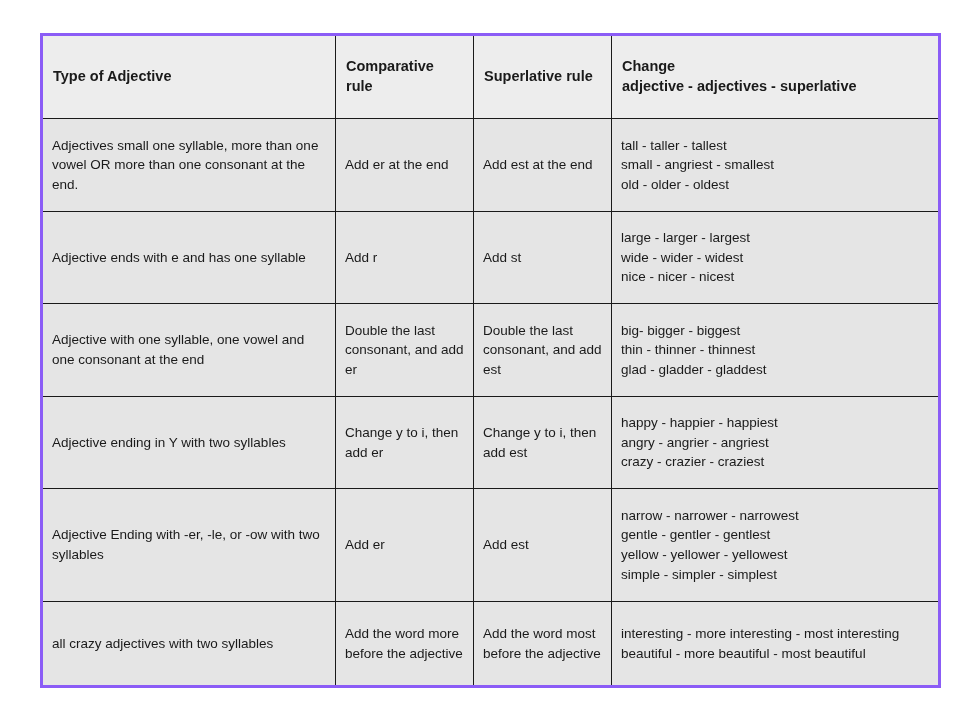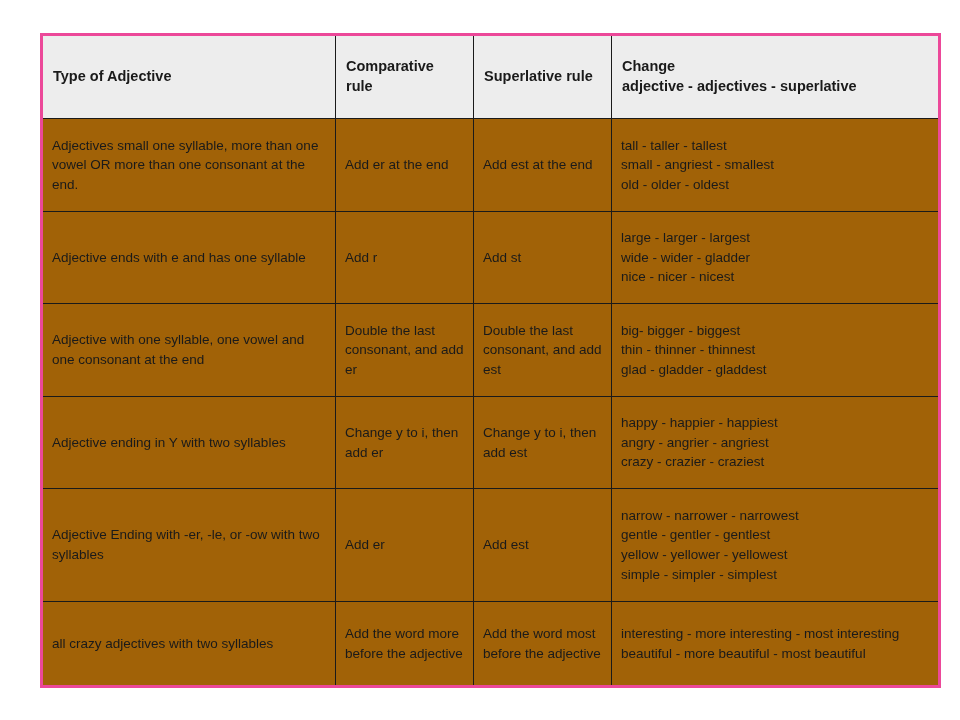--- a/index.html
+++ b/index.html
@@ -19,22 +19,22 @@
     height: 720px;
     background: #ffffff;
   }
   #grammar-table {
     position: absolute;
     left: 40px;
     top: 33px;
     width: 898px;
     border-collapse: collapse;
     table-layout: fixed;
-    background: #a16207;
-    border: 3px solid #ec4899;
+    background: #e5e5e5;
+    border: 3px solid #8b5cf6;
   }
   #grammar-table col.c-type  { width: 294px; }
   #grammar-table col.c-comp  { width: 138px; }
   #grammar-table col.c-sup   { width: 138px; }
   #grammar-table col.c-ex    { width: 328px; }
 
   #grammar-table th,
   #grammar-table td {
     border: 1.5px solid #1a1a1a;
     vertical-align: middle;
@@ -110,21 +110,21 @@
             <span class="ex-line">small - angriest - smallest</span>
             <span class="ex-line">old - older - oldest</span>
           </td>
         </tr>
         <tr class="r-2">
           <td class="cell-type">Adjective ends with e and has one syllable</td>
           <td class="cell-rule"><b>Add r</b></td>
           <td class="cell-rule"><span>Add </span><b>st</b></td>
           <td class="cell-ex">
             <span class="ex-line">large - larger - largest</span>
-            <span class="ex-line">wide - wider - gladder</span>
+            <span class="ex-line">wide - wider - widest</span>
             <span class="ex-line">nice - nicer - nicest</span>
           </td>
         </tr>
         <tr class="r-3">
           <td class="cell-type">Adjective with one syllable, one vowel and one consonant at the end</td>
           <td class="cell-rule"><b>Double the last consonant</b><span>, and add </span><b>er</b></td>
           <td class="cell-rule"><b>Double the last consonant</b><span>, and add </span><b>est</b></td>
           <td class="cell-ex">
             <span class="ex-line">big- bigger - biggest</span>
             <span class="ex-line">thin - thinner - thinnest</span>

